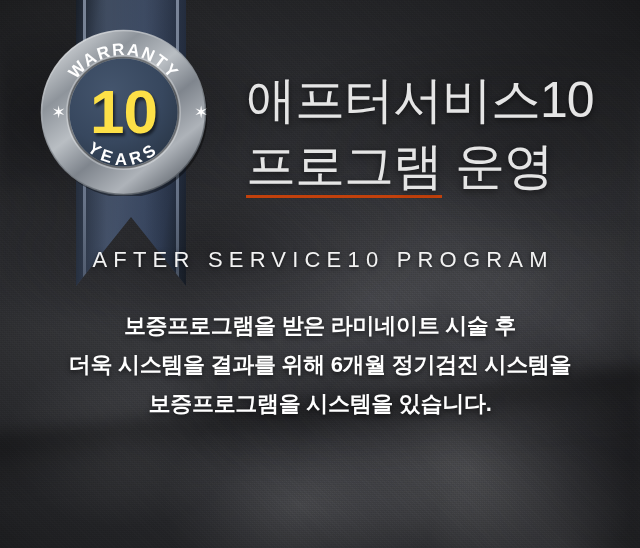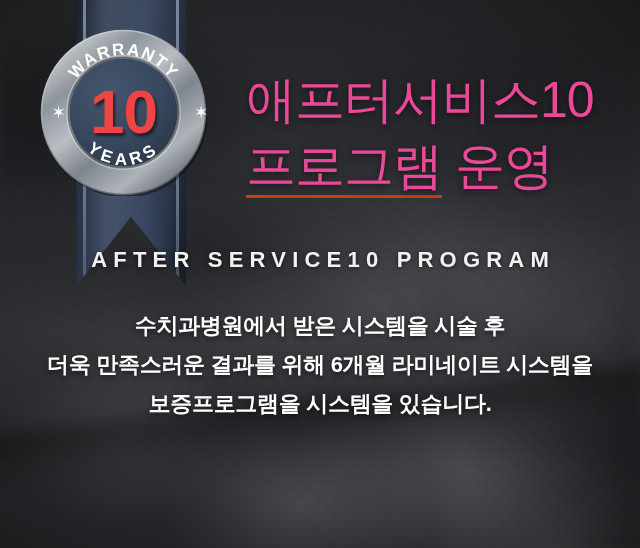--- a/index.html
+++ b/index.html
@@ -113,31 +113,31 @@
   .badge-num {
     position: absolute;
     left: 0; right: 0;
     top: 50%;
     transform: translateY(-52%);
     text-align: center;
     font-family: "Liberation Sans", "DejaVu Sans", sans-serif;
     font-weight: bold;
     font-size: 62px;
     letter-spacing: -1px;
-    color: #ef4444;
+    color: #fde047;
     text-shadow: 2px 3px 3px rgba(0,0,0,0.55);
     line-height: 1;
   }
 
   
   .headline {
     position: absolute;
     left: 246px;
     top: 67px;
-    color: #ec4899;
+    color: #e5e5e5;
     font-size: 50px;
     line-height: 66px;
     font-weight: 300;
     letter-spacing: -1px;
     text-shadow: 0 2px 6px rgba(0,0,0,0.55);
     white-space: nowrap;
   }
   .headline .line { display: block; }
   .headline .underlined {
     border-bottom: 3px solid #c2410c;
@@ -145,21 +145,21 @@
   }
 
   
   .subtitle {
     position: absolute;
     left: 0; right: 0;
     top: 247px;
     text-align: center;
     color: #f2f2f2;
     font-size: 22px;
-    font-weight: 700;
+    font-weight: 400;
     letter-spacing: 6.2px;
     text-indent: 6.2px;
     text-shadow: 0 1px 5px rgba(0,0,0,0.6);
     white-space: nowrap;
   }
 
   
   .body-copy {
     position: absolute;
     left: 0; right: 0;
@@ -245,18 +245,18 @@
   </div>
 
   <div class="headline">
     <span class="line">애프터서비스10</span>
     <span class="line"><span class="underlined">프로그램</span><span> 운영</span></span>
   </div>
 
   <div class="subtitle">AFTER SERVICE10 PROGRAM</div>
 
   <div class="body-copy">
-    <span class="line">수치과병원에서 받은 시스템을 시술 후</span>
-    <span class="line">더욱 만족스러운 결과를 위해 6개월 라미네이트 시스템을</span>
+    <span class="line">보증프로그램을 받은 라미네이트 시술 후</span>
+    <span class="line">더욱 시스템을 결과를 위해 6개월 정기검진 시스템을</span>
     <span class="line">보증프로그램을 시스템을 있습니다.</span>
   </div>
 
 </div>
 
 </body></html>

